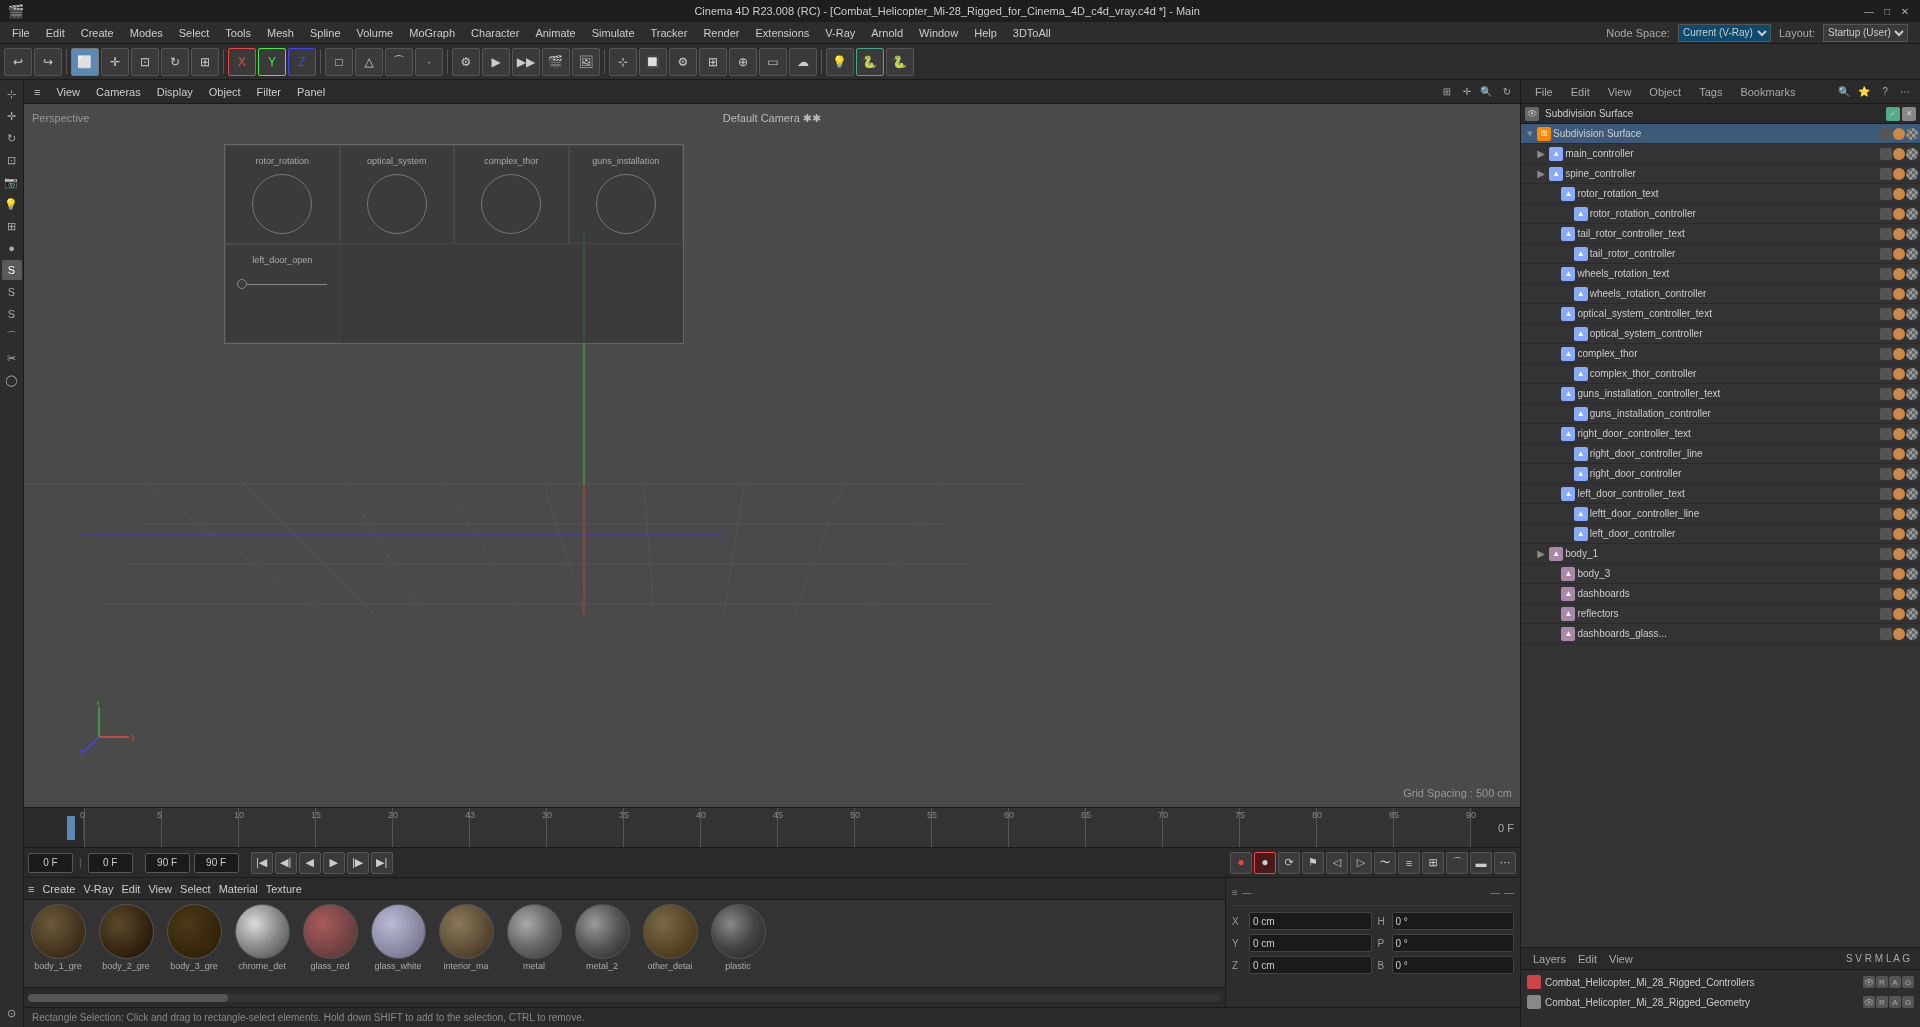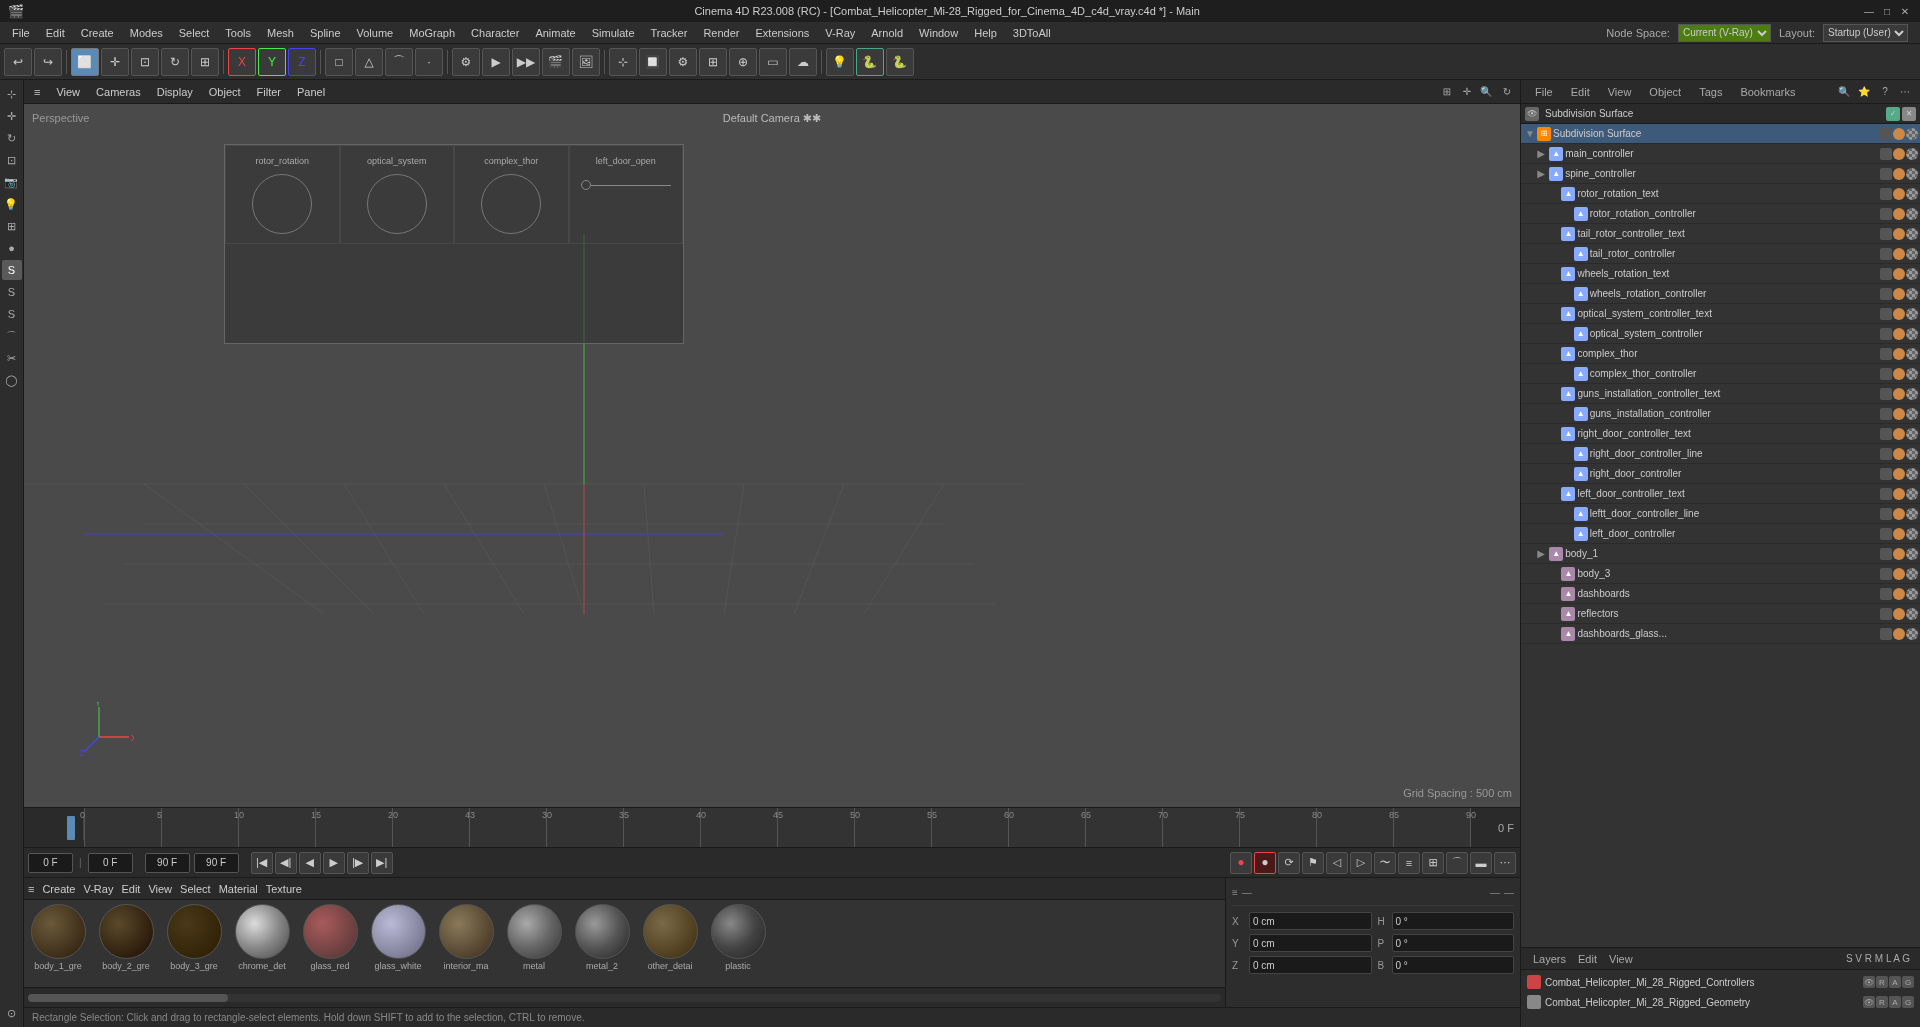--- a/index.html
+++ b/index.html
@@ -490,21 +490,21 @@
   <div class="menu-item">Tracker</div>
   <div class="menu-item">Render</div>
   <div class="menu-item">Extensions</div>
   <div class="menu-item">V-Ray</div>
   <div class="menu-item">Arnold</div>
   <div class="menu-item">Window</div>
   <div class="menu-item">Help</div>
   <div class="menu-item">3DToAll</div>
   <div style="margin-left: auto; display:flex; align-items:center; gap:8px; padding-right:8px;">
     <span style="color:#aaa; font-size:11px;">Node Space:</span>
-    <select style="height:18px; background:#4d7c0f; border:1px solid #555; color:#ccc; font-size:10px;">
+    <select style="height:18px; background:#0c4a6e; border:1px solid #555; color:#ccc; font-size:10px;">
       <option>Current (V-Ray)</option>
     </select>
     <span style="color:#aaa; font-size:11px;">Layout:</span>
     <select style="height:18px; background:#3a3a3a; border:1px solid #555; color:#ccc; font-size:10px;">
       <option>Startup (User)</option>
     </select>
   </div>
 </div>
 
 <div id="toolbar">
@@ -622,20 +622,24 @@
             <div class="ctrl-label">rotor_rotation</div>
             <div class="ctrl-circle"></div>
           </div>
 
           <div class="ctrl-cell">
             <div class="ctrl-label">optical_system</div>
             <div class="ctrl-circle"></div>
           </div>
           <div class="ctrl-cell">
             <div class="ctrl-label">complex_thor</div>
+            <div class="ctrl-circle"></div>
+          </div>
+          <div class="ctrl-cell">
+            <div class="ctrl-label">guns_installation</div>
             <div class="ctrl-circle"></div>
           </div>
           <div class="ctrl-cell" style="justify-content: flex-start; padding-top: 10px;">
             <div class="ctrl-label">left_door_open</div>
             <div style="display:flex; align-items:center; margin-top:10px;">
               <div class="ctrl-dot"></div>
               <div style="width:80px; height:1px; background:#888;"></div>
             </div>
           </div>
         </div>

